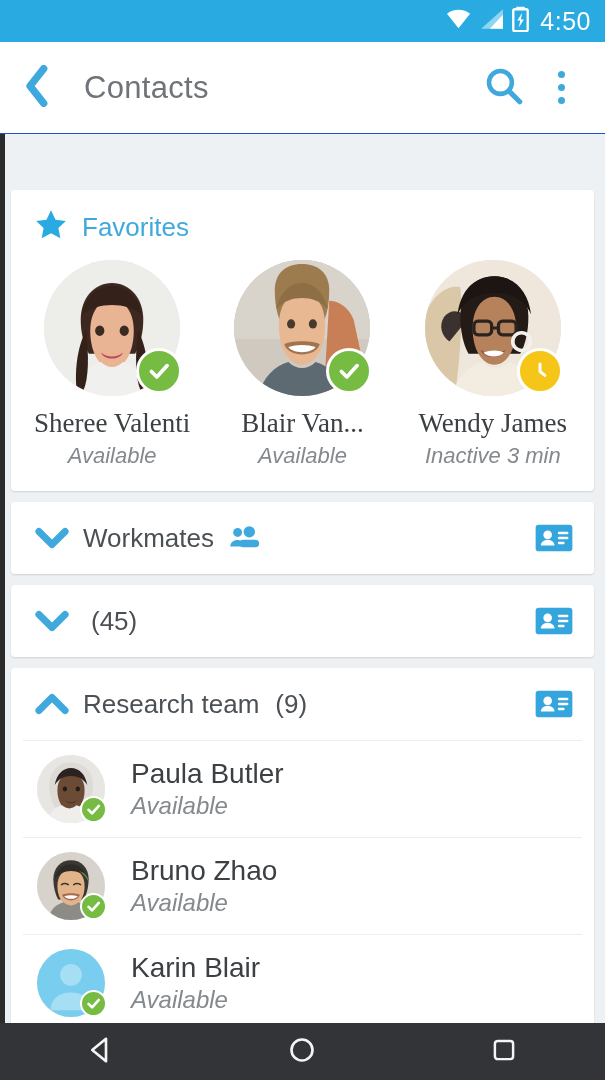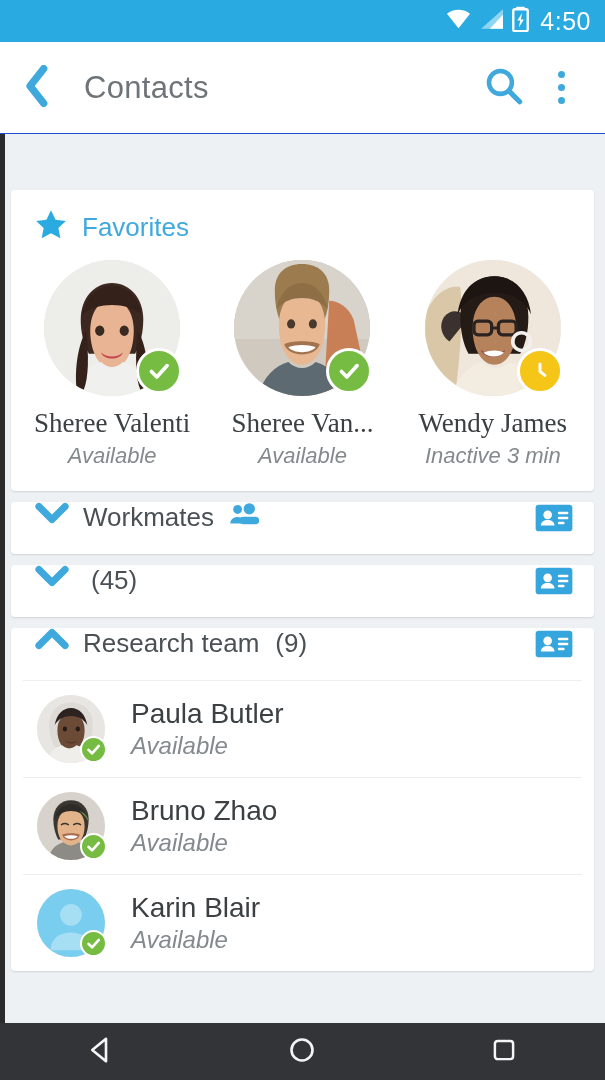--- a/index.html
+++ b/index.html
@@ -63,21 +63,21 @@
     position:absolute; right:-2px; bottom:2px;
     width:46px; height:46px; border-radius:50%;
     border:3px solid #ffffff; display:flex; align-items:center; justify-content:center;
   }
   .badge.ok { background:#76bc43; }
   .badge.away { background:#f5c518; }
   .fav-name { font-size:27px; color:#3c4043; margin-top:12px; white-space:nowrap;font-family:Liberation Serif, serif; }
   .fav-status { font-size:22px; color:#84898e; font-style:italic; margin-top:4px; white-space:nowrap; }
 
   
-  .grp { display:flex; align-items:flex-start; height:52px; padding:0 18px 0 24px; cursor:pointer; }
+  .grp { display:flex; align-items:center; height:72px; padding:0 18px 0 24px; cursor:pointer; }
   .chev { width:40px; display:flex; align-items:center; }
   .grp-title { font-size:26px; color:#4b5055; margin-left:8px; }
   .grp-count { font-size:26px; color:#4b5055; margin-left:16px; }
   .grp-people { margin-left:15px; display:flex; align-items:center; }
   .grp-spacer { flex:1; }
   .card-badge { width:44px; height:32px; display:flex; align-items:center; justify-content:center; cursor:pointer; }
 
   
   .sep { height:1px; background:#eceff1; margin:0 12px; }
   .contact { display:flex; align-items:center; padding:14px 18px 14px 26px; cursor:pointer; }
@@ -208,21 +208,21 @@
                 <path d="M40 64c6-2 14-2 20 0-3 5-17 5-20 0Z" fill="#fff"></path>
                 <path d="M18 100c3-14 12-22 22-25 6 6 14 6 20 0 10 3 19 11 22 25Z" fill="#5d6a72"></path>
               </svg>
             </div>
             <div class="badge ok">
               <svg width="26" height="26" viewBox="0 0 24 24">
                   <path d="M5 12.5 10 17.5 19.5 7" fill="none" stroke="#fff" stroke-width="3.4" stroke-linecap="round" stroke-linejoin="round"></path>
                 </svg>
             </div>
           </div>
-          <div class="fav-name">Sheree Van...</div>
+          <div class="fav-name">Blair Van...</div>
           <div class="fav-status">Available</div>
         </div>
 
         <div class="fav-item">
           <div class="ava-wrap">
             <div class="ava">
               <svg viewBox="0 0 100 100">
                 <rect width="100" height="100" fill="#efe7dc"></rect>
                 <path d="M0 40c6-14 16-22 26-20 2 20 0 50-4 80H0Z" fill="#d9c7a8"></path>
                 <path d="M18 60c-6-4-8-12-4-18 5-7 14-5 17 2Z" fill="#3b3230"></path>

